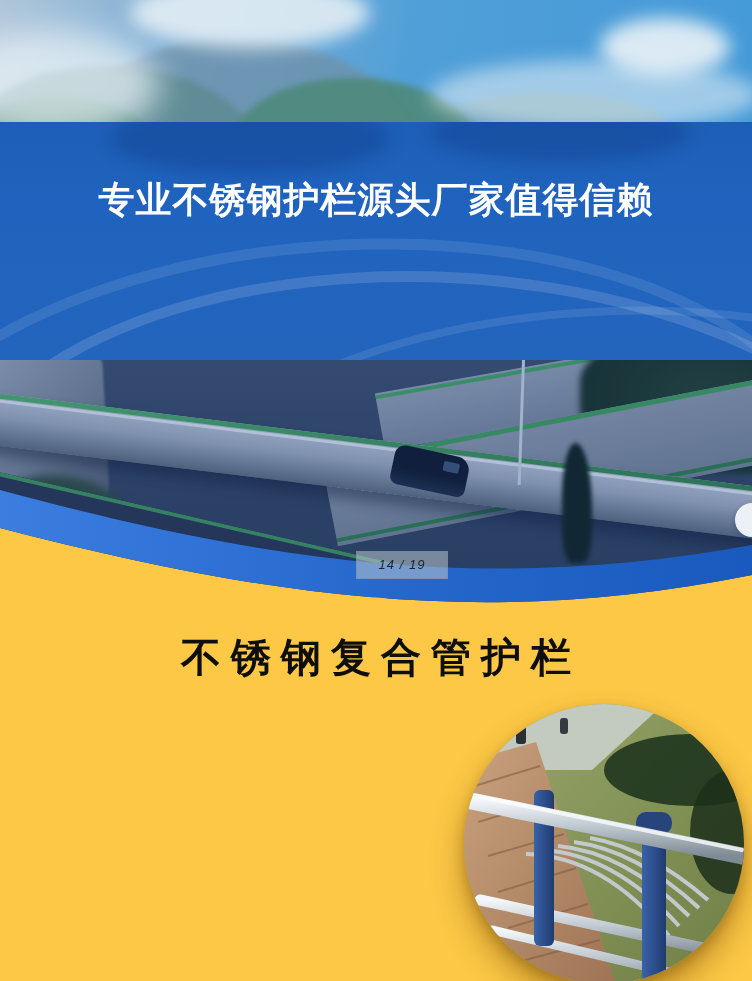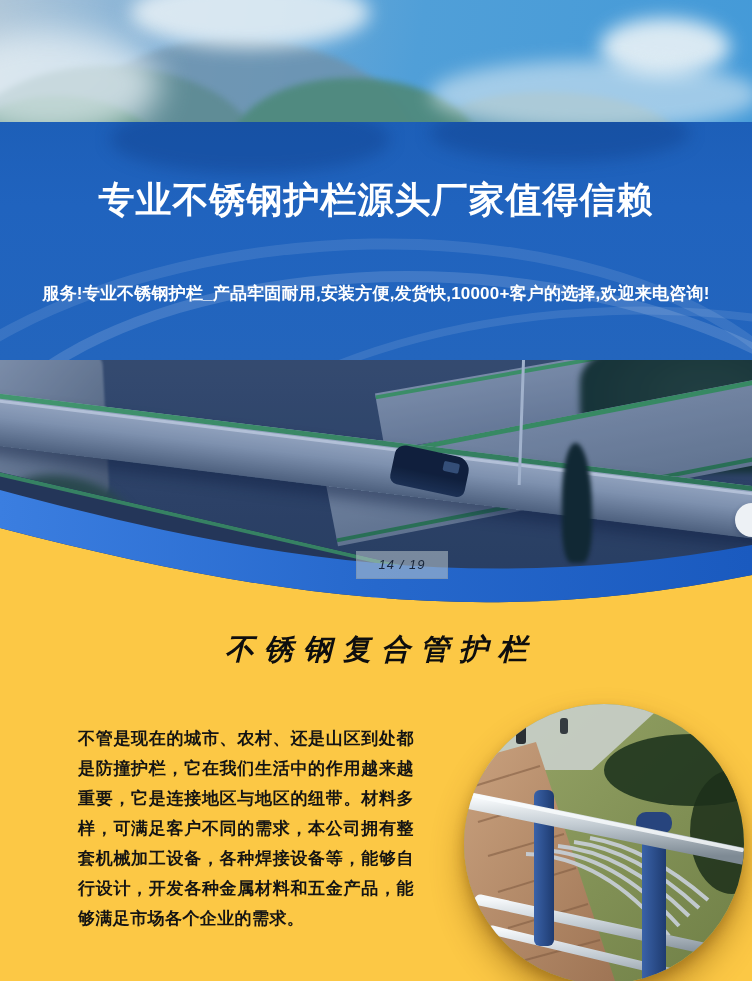--- a/index.html
+++ b/index.html
@@ -93,21 +93,21 @@
   
   .carousel-next{position:absolute;right:-17px;top:503px;width:34px;height:34px;border-radius:50%;
     background:#EDF1F5;z-index:6;box-shadow:0 2px 5px rgba(20,40,80,.3);border:none;cursor:pointer;}
 
   
   .swoosh{position:absolute;left:0;top:460px;width:752px;height:160px;z-index:5;display:block;}
 
   
   .product{position:absolute;left:0;top:616px;width:752px;height:365px;background:#FCC845;}
   .product-title{position:absolute;left:0;top:14px;width:752px;margin:0;text-align:center;
-    color:#0E0E0E;font-size:29px;font-weight:700;letter-spacing:10px;text-indent:10px;font-style:italic;}
+    color:#0E0E0E;font-size:40px;font-weight:700;letter-spacing:10px;text-indent:10px;}
   .product-desc{position:absolute;left:78px;top:108px;width:336px;margin:0;
     color:#141414;font-size:17px;font-weight:700;line-height:30px;letter-spacing:.4px;
     text-align:justify;word-break:break-all;}
   .product-photo{position:absolute;left:464px;top:88px;width:280px;height:280px;border-radius:50%;
     overflow:hidden;box-shadow:0 18px 32px rgba(110,66,4,.45),0 6px 12px rgba(110,66,4,.30);}
   .product-photo svg{display:block;}
 </style>
 </head>
 <body>
 
@@ -163,21 +163,20 @@
 
     <div class="overlay-band">
       <div class="band-bump b1"></div>
       <div class="band-bump b2"></div>
       <div class="band-arc a1"></div>
       <div class="band-arc a2"></div>
       <div class="band-arc a3"></div>
     </div>
 
     <h1 class="hero-title">专业不锈钢护栏源头厂家值得信赖</h1>
-    <div class="hero-sub l2">服务!专业不锈钢护栏_产品牢固耐用,安装方便,发货快,10000+客户的选择,欢迎来电咨询!</div>
 
     <div class="slide-indicator">14 / 19</div>
 
     <button class="carousel-next" aria-label="next slide">
       <span></span>
     </button>
 
     <svg class="swoosh" viewBox="0 0 752 160" preserveAspectRatio="none">
       <defs>
         <linearGradient id="swooshBlue" x1="0" y1="0" x2="1" y2="0">
@@ -187,21 +186,20 @@
         </linearGradient>
       </defs>
       <path d="M0,68 C260,135 480,170 752,115 L752,160 L0,160 Z" fill="#FCC845"></path>
       <path d="M0,30 C260,100 480,135 752,85 L752,115 C480,170 260,135 0,68 Z" fill="url(#swooshBlue)"></path>
     </svg>
   </section>
 
   <section class="product">
     <h2 class="product-title">不锈钢复合管护栏</h2>
 
-    <p class="product-desc">不管是现在的城市、农村、还是山区到处都是防撞护栏，它在我们生活中的作用越来越重要，它是连接地区与地区的纽带。材料多样，可满足客户不同的需求，本公司拥有整套机械加工设备，各种焊接设备等，能够自行设计，开发各种金属材料和五金产品，能够满足市场各个企业的需求。</p>
 
     <div class="product-photo">
       <svg width="280" height="280" viewBox="0 0 280 280">
         <defs>
           <linearGradient id="grass" x1="0" y1="0" x2="1" y2="1">
             <stop offset="0" stop-color="#9AA86A"></stop>
             <stop offset="1" stop-color="#6E7E45"></stop>
           </linearGradient>
           <linearGradient id="brick" x1="0" y1="0" x2="1" y2="1">
             <stop offset="0" stop-color="#C9A17E"></stop>

